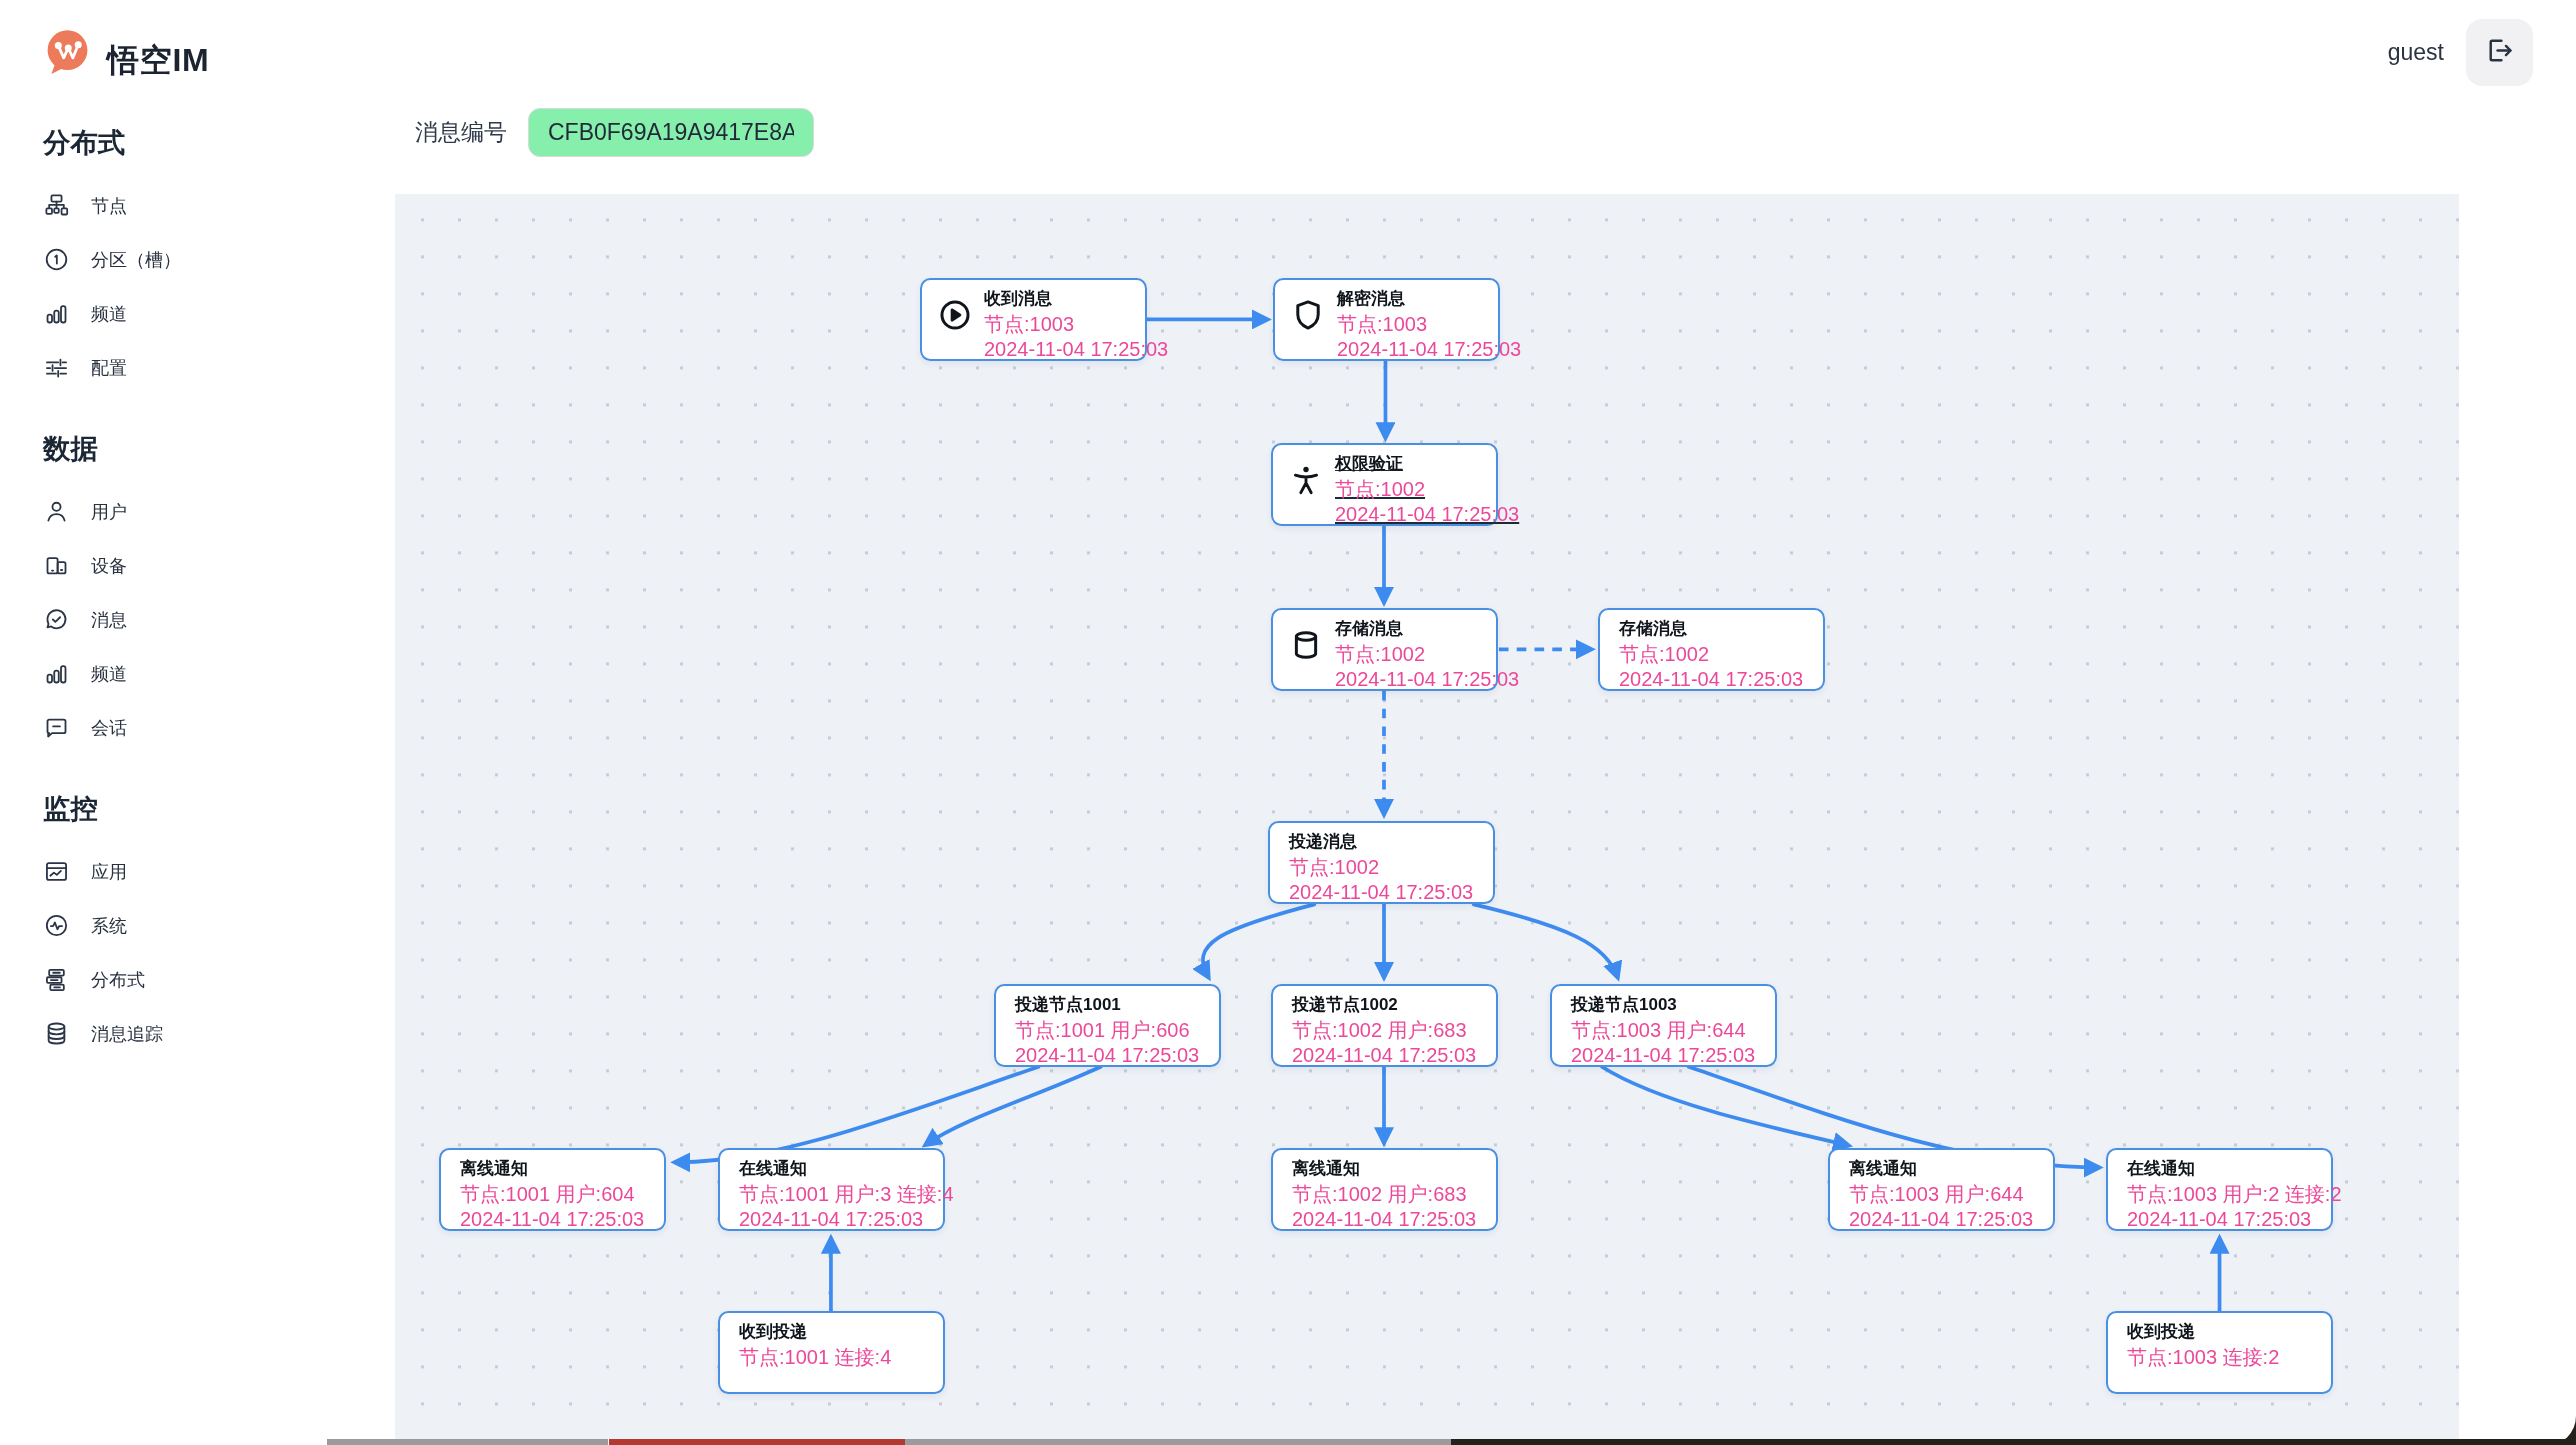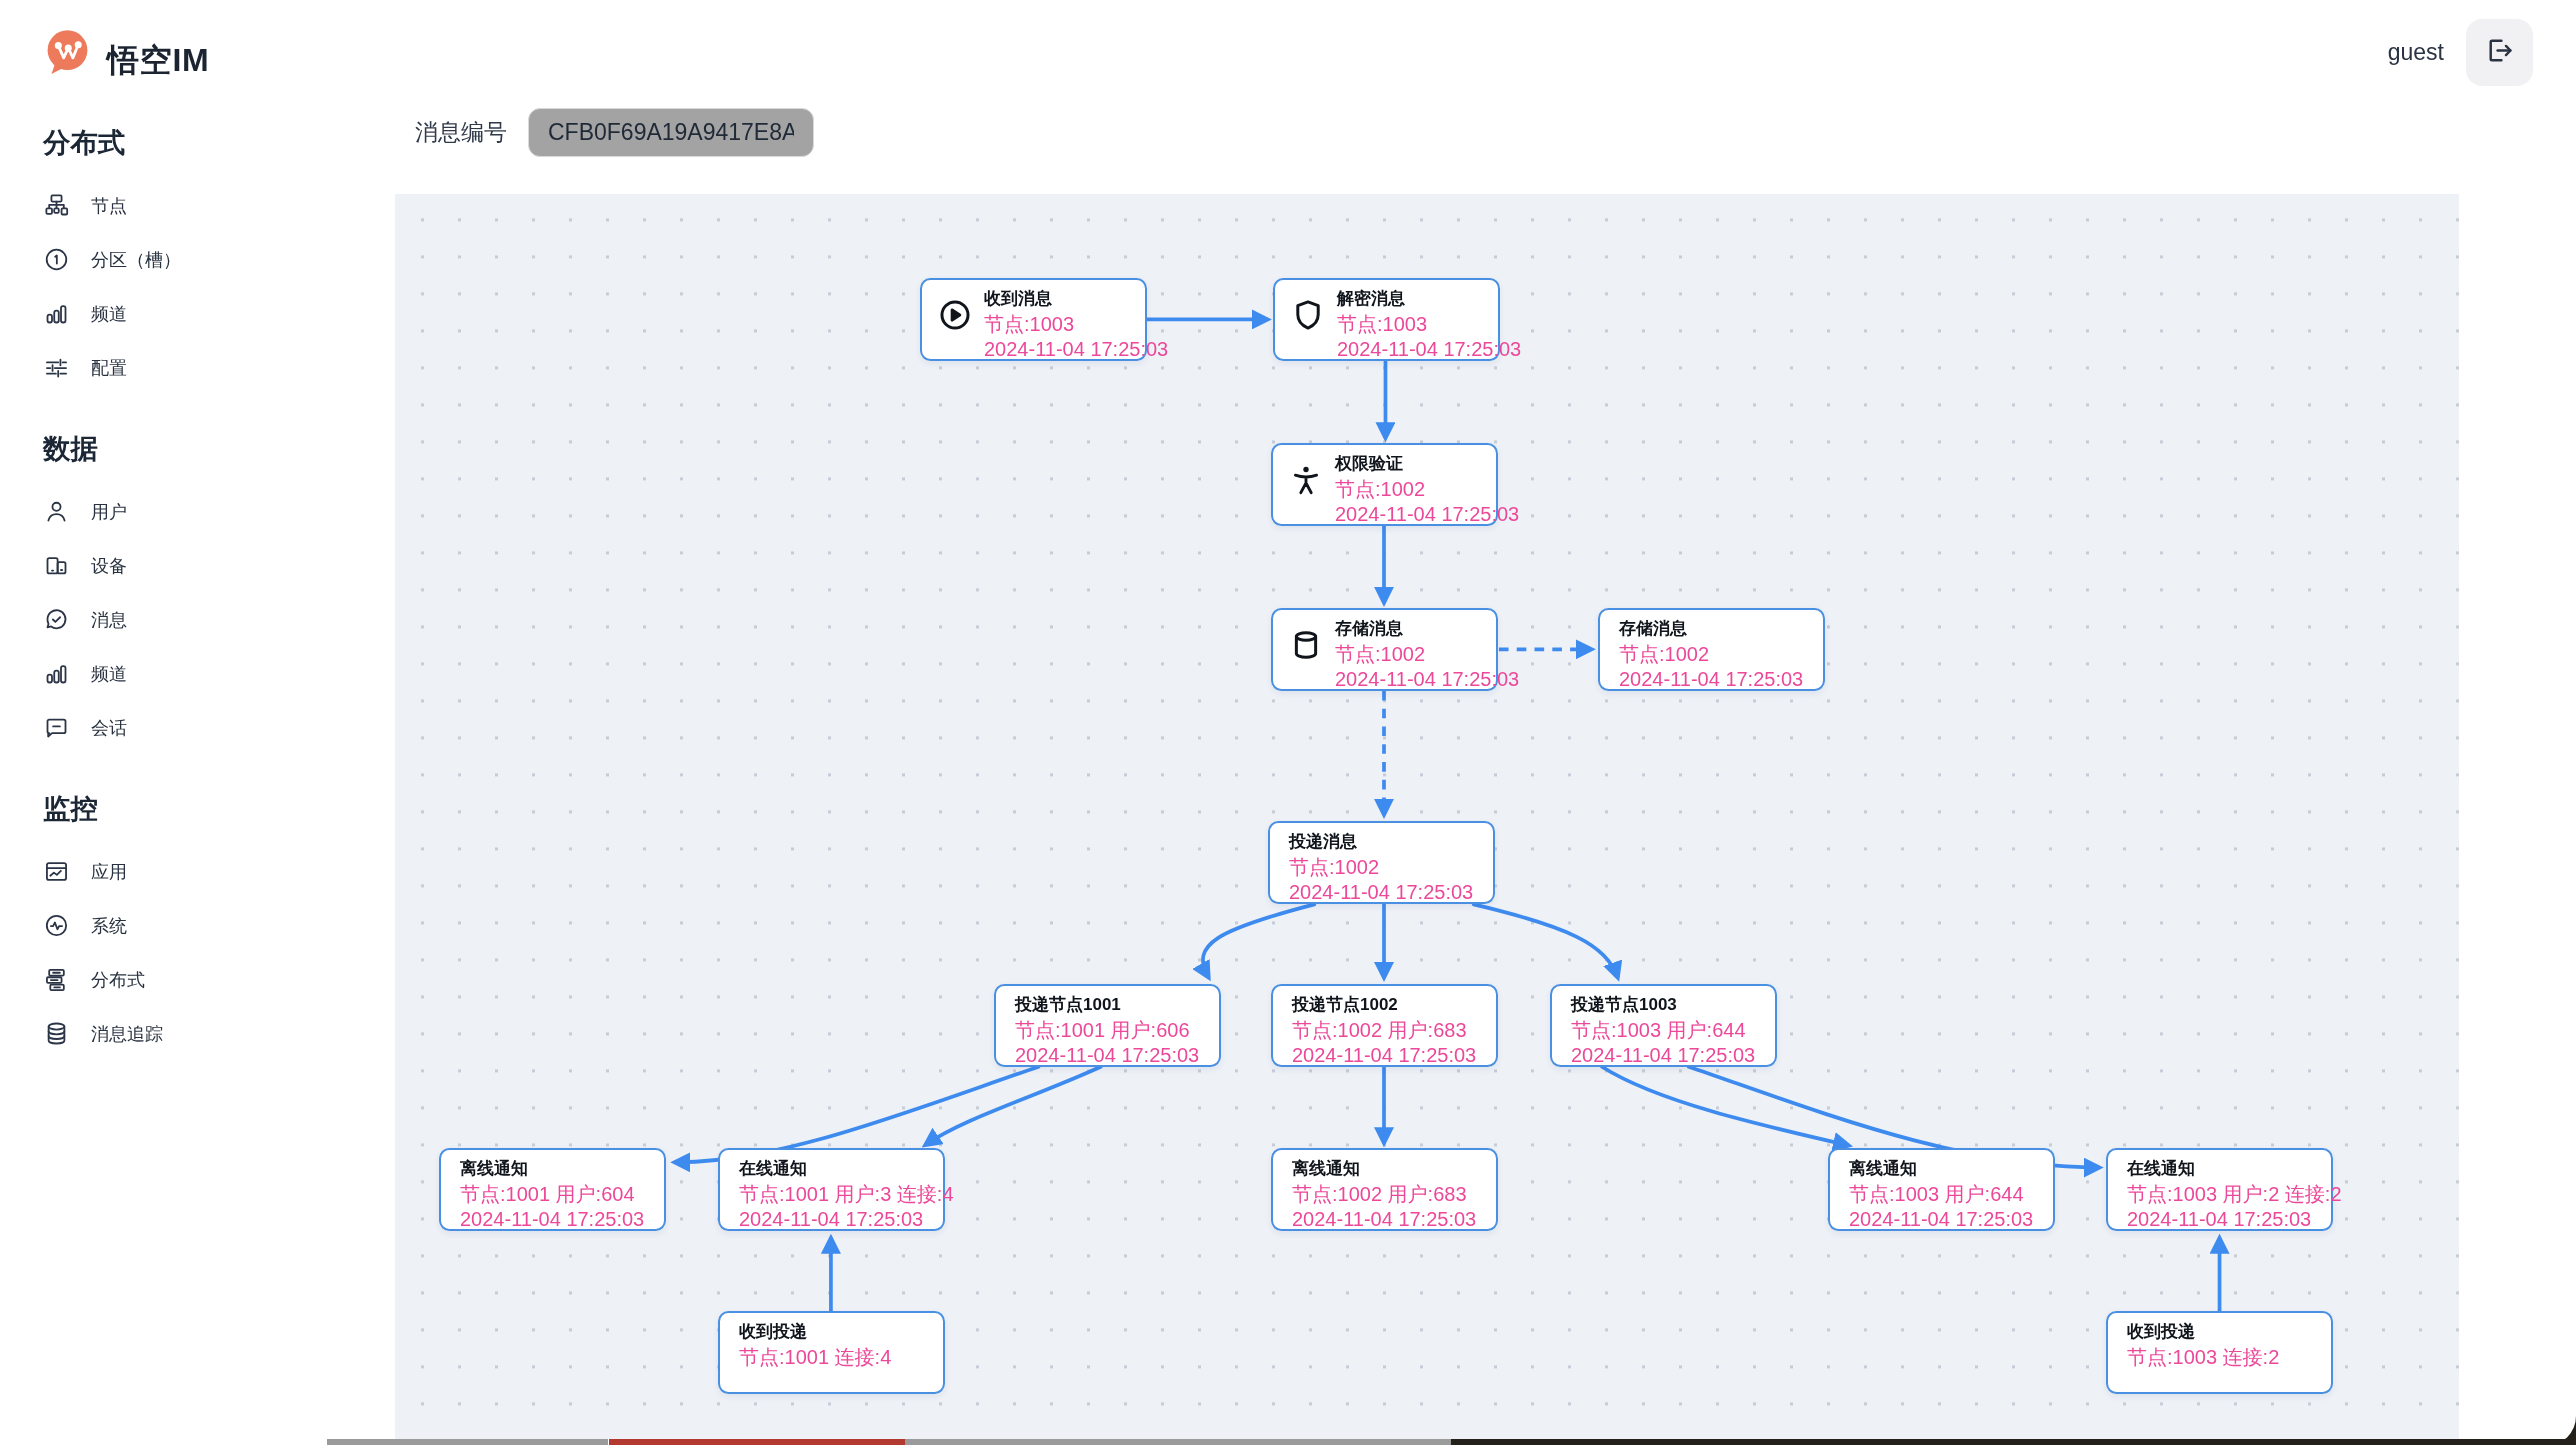--- a/index.html
+++ b/index.html
@@ -24,21 +24,21 @@
   .side-section-title { font-size:27.4px; font-weight:700; color:#1c2736; margin:36px 0 18px; }
   .side-section:first-child .side-section-title { margin-top:13.3px; }
   .side-item { display:flex; align-items:center; height:54px; gap:21px; font-size:18px;
     color:#27313f; cursor:pointer; }
   .side-item .icn { width:27px; height:27px; flex:0 0 auto; color:#2b3546; }
   .icn svg { width:100%; height:100%; display:block; }
   
   .toolbar { position:absolute; left:415px; top:108px; display:flex; align-items:center; gap:21px; z-index:4; }
   .toolbar-label { font-size:23px; color:#2f3949; }
   .msg-input { width:286px; height:49px; border:1.5px solid #d9d9d9; border-radius:12px;
-    padding:0 19px; font-size:23px; color:#1f2937; outline:none; background:#a3a3a3;
+    padding:0 19px; font-size:23px; color:#1f2937; outline:none; background:#86efac;
     font-family:"Liberation Sans", sans-serif; white-space:nowrap; overflow:hidden; }
   
   .canvas { position:absolute; left:395px; top:194px; width:2064px; height:1245px;
     background-color:#eef1f6;
     background-image:radial-gradient(circle,#c6cdd8 1.8px, transparent 1.9px);
     background-size:37px 37px; background-position:9px 7.4px; }
   .edges { position:absolute; left:0; top:0; width:100%; height:100%; }
   .node { position:absolute; width:227px; height:83px; background:#fff;
     border:2.2px solid #4a90e2; border-radius:10.4px;
     box-shadow:0 2.2px 6px rgba(30,60,120,.07); padding:6px 12px 6px 19px; cursor:default; }
@@ -260,21 +260,21 @@
       <div class="node-line">2024-11-04 17:25:03</div>
     </div>
     <div class="node has-icon" style="left: 878px; top: 84px;">
       <span class="node-icon"><svg viewBox="0 0 24 24" fill="none" stroke="currentColor" stroke-width="2.1" stroke-linejoin="round">
           <path d="M12 2.8l7.2 2.6v6.3c0 4.6-3 7.8-7.2 9.5-4.2-1.7-7.2-4.9-7.2-9.5V5.4z"></path>
         </svg></span>
       <div class="node-title">解密消息</div>
       <div class="node-line">节点:1003</div>
       <div class="node-line">2024-11-04 17:25:03</div>
     </div>
-    <div class="node has-icon" style="left: 876px; top: 249px;">
+    <div class="node has-icon" style="left: 876px; top: 249px; text-decoration: underline;">
       <span class="node-icon"><svg viewBox="0 0 24 24" fill="none" stroke="currentColor" stroke-width="2" stroke-linecap="round" stroke-linejoin="round">
           <circle cx="12" cy="4.6" r="1.9" fill="currentColor" stroke="none"></circle>
           <path d="M4.5 8.6c2.6.9 5.1 1.3 7.5 1.3s4.9-.4 7.5-1.3M12 9.9v4.2M12 14.1L8.3 21M12 14.1l3.7 6.9"></path>
         </svg></span>
       <div class="node-title">权限验证</div>
       <div class="node-line">节点:1002</div>
       <div class="node-line">2024-11-04 17:25:03</div>
     </div>
     <div class="node has-icon" style="left: 876px; top: 414px;">
       <span class="node-icon"><svg viewBox="0 0 24 24" fill="none" stroke="currentColor" stroke-width="2.1">

